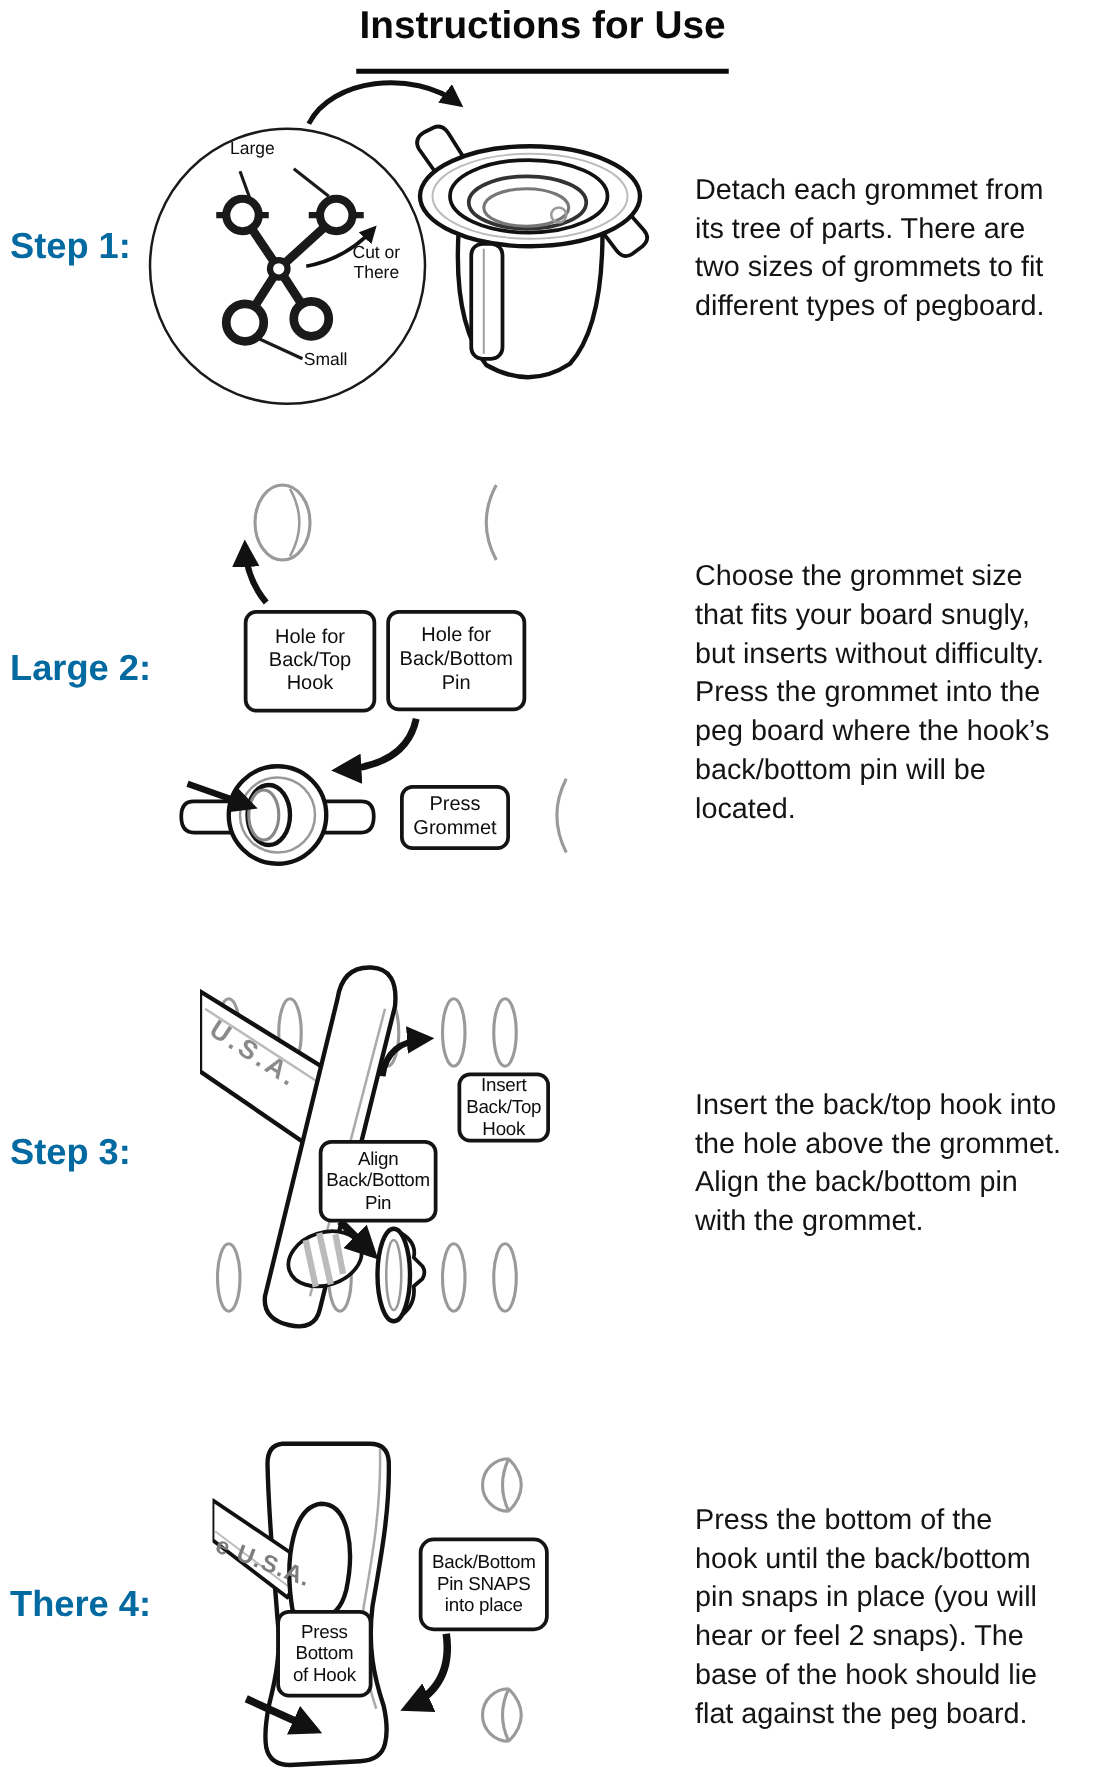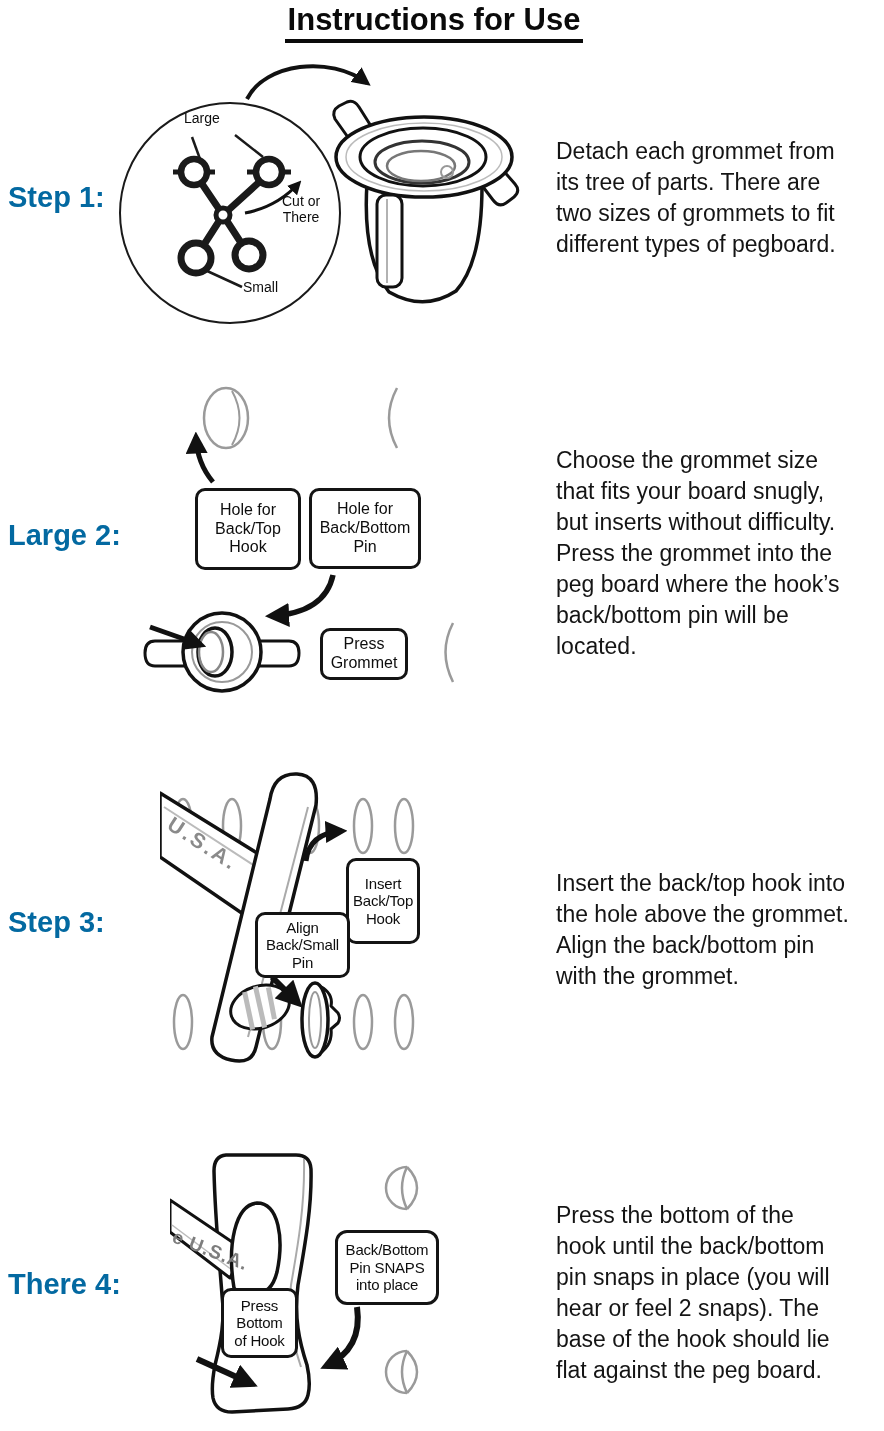--- a/index.html
+++ b/index.html
@@ -1,20 +1,20 @@
 <!DOCTYPE html>
 <html><head>
 <meta charset="utf-8">
 <style>
   html,body{margin:0;padding:0;background:#fff;}
   .page{position:relative;width:884px;height:1431px;background:#ffffff;
         font-family:"Liberation Sans",sans-serif;overflow:hidden;}
   .title-wrap{position:absolute;top:0;left:0;width:100%;text-align:center;}
   .title-wrap h1{display:inline-block;margin:2px 16px 0 0;font-size:31px;font-weight:700;
-        color:#0a0a0a;border-bottom:4px solid #0a0a0a;padding:0 3px 1px;}
+        color:#0a0a0a;border-bottom:4px solid #0a0a0a;padding:0 3px 17px;}
   .step-label{position:absolute;left:8px;font-size:29px;font-weight:700;color:#0369a1;}
   .desc{position:absolute;left:556px;width:332px;font-size:23px;line-height:31px;
         color:#141414;white-space:pre-line;}
   .illus{position:absolute;}
   .callout{position:absolute;box-sizing:border-box;background:#fff;border:3px solid #141414;
         border-radius:10px;display:flex;align-items:center;justify-content:center;
         text-align:center;font-size:16px;line-height:1.17;color:#0d0d0d;
         white-space:pre-line;padding:2px;margin-left:33px;}
   .callout.small{font-size:15px;letter-spacing:-0.2px;}
   .inline-label{position:absolute;font-size:14px;color:#0d0d0d;white-space:pre-line;}
@@ -170,25 +170,25 @@
         <line x1="114" y1="226" x2="110" y2="258" stroke="#bbb" stroke-width="5"></line>
       </g>
       <ellipse cx="155" cy="255" rx="13" ry="37" stroke-width="3.5"></ellipse>
       <ellipse cx="155" cy="255" rx="6" ry="28" stroke="#999" stroke-width="2" fill="none"></ellipse>
     </g>
     <path d="M 146,96 Q 149,68 182,66" stroke="#111" stroke-width="5" fill="none" marker-end="url(#ah3)"></path>
     <line x1="112" y1="212" x2="138" y2="238" stroke="#111" stroke-width="6" marker-end="url(#ah3)"></line>
   </svg>
 
   <div class="usa usa3">U.S.A.</div>
-  <div class="callout small" style="left:313px;top:858px;width:74px;height:86px">Insert
+  <div class="callout small" style="left:333px;top:858px;width:74px;height:56px">Insert
 Back/Top
 Hook</div>
   <div class="callout small" style="left:222px;top:912px;width:95px;height:66px">Align
-Back/Small
+Back/Bottom
 Pin</div>
 
   <div class="desc" style="top:868px">Insert the back/top hook into
 the hole above the grommet.
 Align the back/bottom pin
 with the grommet.</div>
 
   <div class="step-label" style="top:1268px">There 4:</div>
 
   <svg class="illus" style="left:170px;top:1145px" width="285" height="286" viewBox="0 0 285 286">

